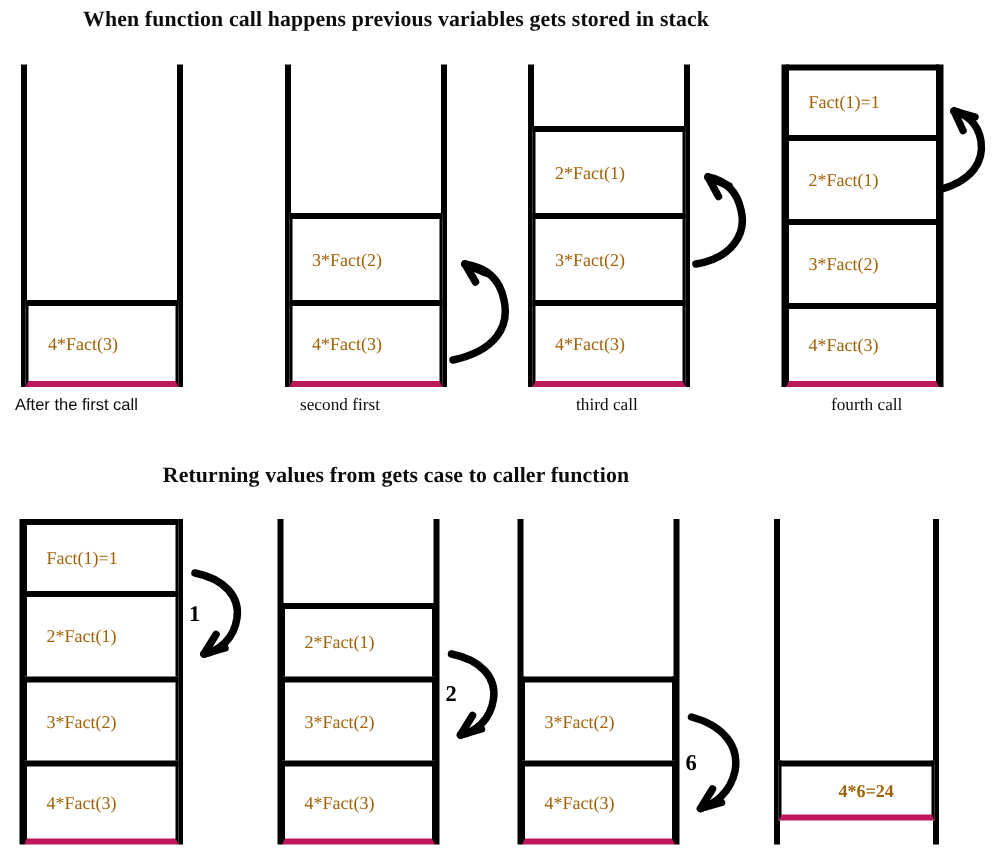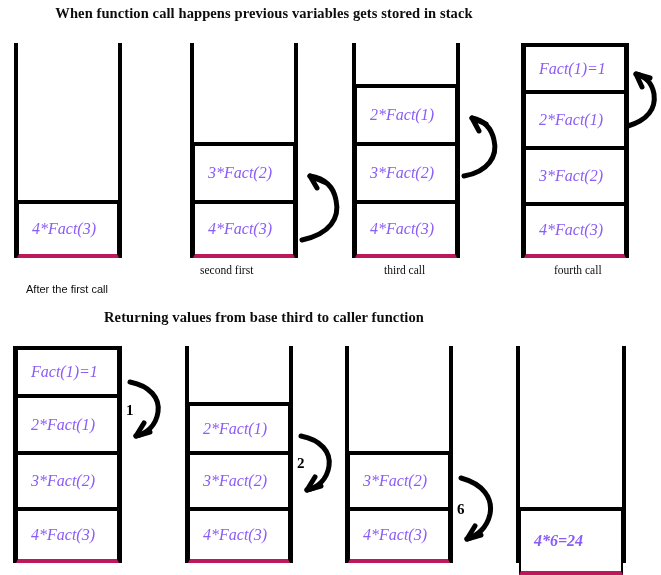--- a/index.html
+++ b/index.html
@@ -52,25 +52,24 @@
     display: flex;
     align-items: center;
     position: relative;
     background: #fff;
   }
   .cell:last-child {
     border-bottom: 4px solid #be185d;
   }
   .cell .txt {
     font-family: "Liberation Serif", serif;
-    font-size: 16px;
-    color: #8b5cf6;
+    font-size: 12px;
+    color: #a16207;
     padding-left: 13px;
     white-space: nowrap;
-    font-style: italic;
   }
   .cell .txt.bold {
     font-weight: bold;
   }
 
   .stack-label {
     position: absolute;
     font-size: 11.5px;
     color: #0d0d0d;
     white-space: nowrap;
@@ -101,21 +100,21 @@
 
 <div class="section-title" id="title-top">When function call happens previous variables gets stored in stack</div>
 
 <div class="stack" id="p-stack-1" style="left:14px; top:43px; width:108px; height:215px;">
   <div class="cells" style="height:58px;">
     <div class="cell" style="height:58px;">
       <span class="txt">4*Fact(3)</span>
     </div>
   </div>
 </div>
-<div class="stack-label sans" style="left:26px; top:264px;margin-top:19px;">After the first call</div>
+<div class="stack-label sans" style="left:10px; top:264px;">After the first call</div>
 
 <div class="stack" id="p-stack-2" style="left:190px; top:43px; width:108px; height:215px;">
   <div class="cells" style="height:116px;">
     <div class="cell" style="height:58px;">
       <span class="txt">3*Fact(2)</span>
     </div>
     <div class="cell" style="height:58px;">
       <span class="txt">4*Fact(3)</span>
     </div>
   </div>
@@ -166,21 +165,21 @@
   </div>
 </div>
 <div class="arrow" style="left:624px; top:68px;">
   <svg width="40" height="62" viewBox="0 0 40 62">
     <path d="M4,58 C24,52 32,40 30,26 C28,14 20,8 12,6" fill="none" stroke="#000" stroke-width="5" stroke-linecap="round"></path>
     <path d="M12,6 L26,10 M12,6 L18,19" fill="none" stroke="#000" stroke-width="5" stroke-linecap="round"></path>
   </svg>
 </div>
 <div class="stack-label" style="left:554px; top:264px;">fourth call</div>
 
-<div class="section-title" id="title-bottom">Returning values from base third to caller function</div>
+<div class="section-title" id="title-bottom">Returning values from gets case to caller function</div>
 
 <div class="stack" id="r-stack-1" style="left:13px; top:346px; width:109px; height:217px;">
   <div class="cells" style="height:217px;">
     <div class="cell" style="height:48px;">
       <span class="txt">Fact(1)=1</span>
     </div>
     <div class="cell" style="height:57px;">
       <span class="txt">2*Fact(1)</span>
     </div>
     <div class="cell" style="height:56px;">
@@ -233,17 +232,17 @@
 <div class="arrow" style="left:453px; top:474px;">
   <svg width="44" height="74" viewBox="0 0 44 74">
     <path d="M8,4 C30,10 40,24 37,40 C34,54 24,62 14,65" fill="none" stroke="#000" stroke-width="5" stroke-linecap="round"></path>
     <path d="M14,65 L28,61 M14,65 L22,52" fill="none" stroke="#000" stroke-width="5" stroke-linecap="round"></path>
   </svg>
 </div>
 <div class="arrow-num" style="left:457px; top:501px;">6</div>
 
 <div class="stack" id="r-stack-4" style="left:516px; top:346px; width:110px; height:217px;">
   <div class="cells" style="height:56px;">
-    <div class="cell" style="height:68px;">
+    <div class="cell" style="height:40px;justify-content:center;">
       <span class="txt bold">4*6=24</span>
     </div>
   </div>
 </div>
 
 </body></html>

